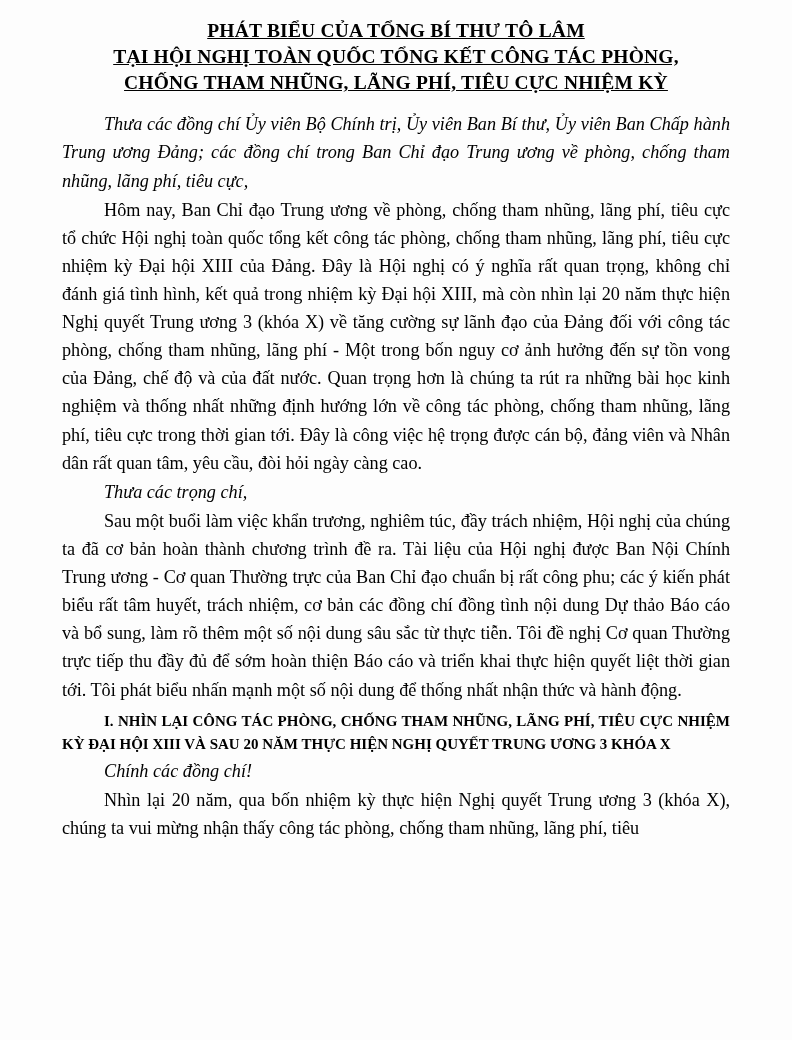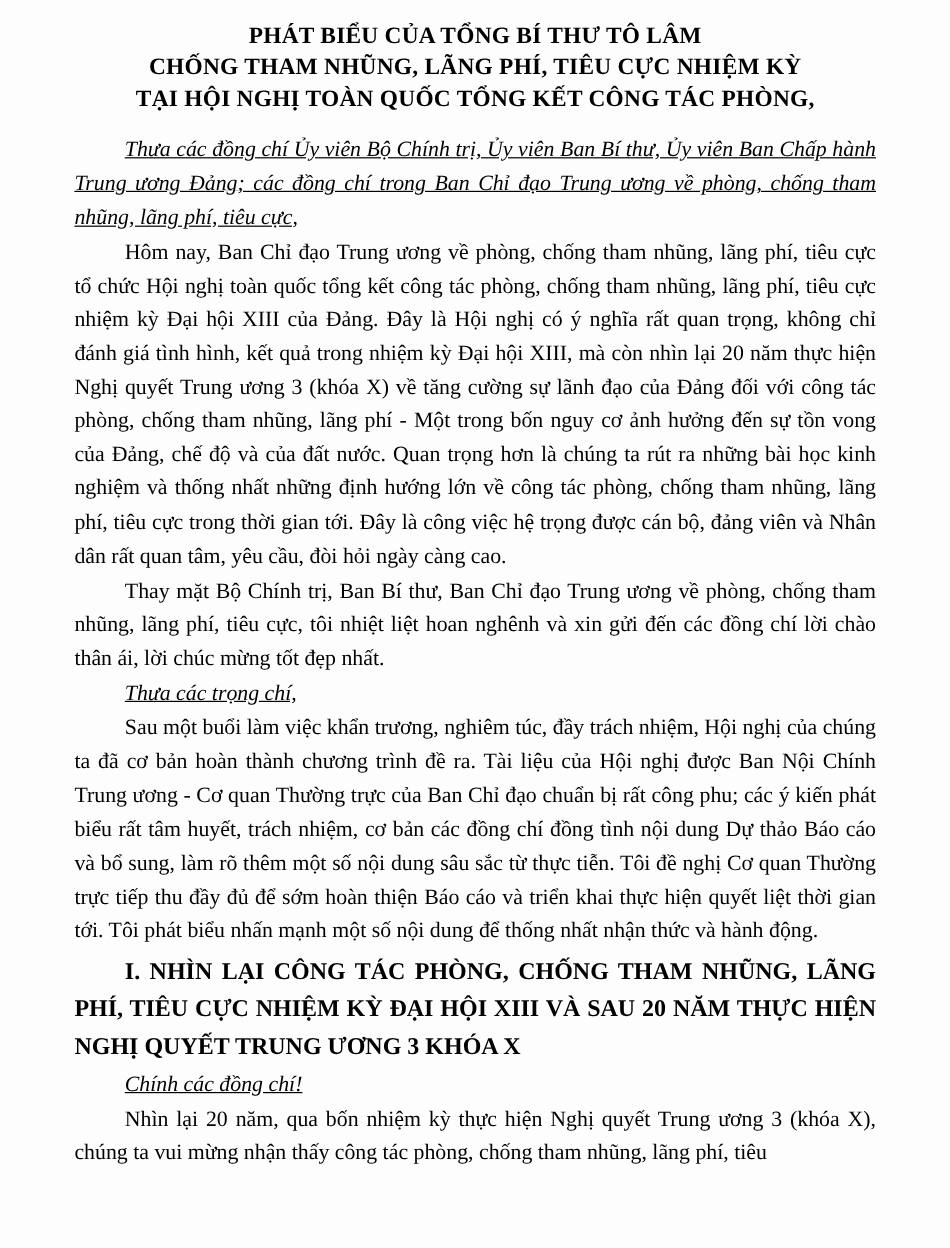--- a/index.html
+++ b/index.html
@@ -29,66 +29,65 @@
     font-size: 19.5px;
     line-height: 1.34;
     letter-spacing: 0.2px;
     margin: 0 auto 14px auto;
     width: 92%;
     text-transform: uppercase;
   }
   .title-line {
     display: block;
     white-space: nowrap;
+    text-decoration: underline;
   }
   .body-col {
     padding: 0 10px 0 10px;
   }
   p {
     margin: 0 0 1px 0;
     text-align: justify;
     text-justify: inter-word;
     font-size: 18.2px;
     line-height: 1.545;
     text-indent: 42px;
     hyphens: none;
   }
   p.italic {
     font-style: italic;
-    text-decoration: underline;
   }
   h2.section {
-    font-size: 20px;
+    font-size: 15px;
     font-weight: bold;
     line-height: 1.545;
     text-align: justify;
     text-indent: 42px;
     margin: 6px 0 1px 0;
     text-transform: uppercase;
   }
 </style>
 </head>
 <body>
 
 <div class="page">
 
   <div class="title-block">
     <span class="title-line">PHÁT BIỂU CỦA TỔNG BÍ THƯ TÔ LÂM</span>
+    <span class="title-line">TẠI HỘI NGHỊ TOÀN QUỐC TỔNG KẾT CÔNG TÁC PHÒNG,</span>
     <span class="title-line">CHỐNG THAM NHŨNG, LÃNG PHÍ, TIÊU CỰC NHIỆM KỲ</span>
-    <span class="title-line">TẠI HỘI NGHỊ TOÀN QUỐC TỔNG KẾT CÔNG TÁC PHÒNG,</span>
   </div>
 
   <div class="body-col">
 
     <p class="italic">Thưa các đồng chí Ủy viên Bộ Chính trị, Ủy viên Ban Bí thư, Ủy viên Ban Chấp hành Trung ương Đảng; các đồng chí trong Ban Chỉ đạo Trung ương về phòng, chống tham nhũng, lãng phí, tiêu cực,</p>
 
 
     <p>Hôm nay, Ban Chỉ đạo Trung ương về phòng, chống tham nhũng, lãng phí, tiêu cực tổ chức Hội nghị toàn quốc tổng kết công tác phòng, chống tham nhũng, lãng phí, tiêu cực nhiệm kỳ Đại hội XIII của Đảng. Đây là Hội nghị có ý nghĩa rất quan trọng, không chỉ đánh giá tình hình, kết quả trong nhiệm kỳ Đại hội XIII, mà còn nhìn lại 20 năm thực hiện Nghị quyết Trung ương 3 (khóa X) về tăng cường sự lãnh đạo của Đảng đối với công tác phòng, chống tham nhũng, lãng phí - Một trong bốn nguy cơ ảnh hưởng đến sự tồn vong của Đảng, chế độ và của đất nước. Quan trọng hơn là chúng ta rút ra những bài học kinh nghiệm và thống nhất những định hướng lớn về công tác phòng, chống tham nhũng, lãng phí, tiêu cực trong thời gian tới. Đây là công việc hệ trọng được cán bộ, đảng viên và Nhân dân rất quan tâm, yêu cầu, đòi hỏi ngày càng cao.</p>
 
-    <p>Thay mặt Bộ Chính trị, Ban Bí thư, Ban Chỉ đạo Trung ương về phòng, chống tham nhũng, lãng phí, tiêu cực, tôi nhiệt liệt hoan nghênh và xin gửi đến các đồng chí lời chào thân ái, lời chúc mừng tốt đẹp nhất.</p>
 
     <p class="italic">Thưa các trọng chí,</p>
 
     <p>Sau một buổi làm việc khẩn trương, nghiêm túc, đầy trách nhiệm, Hội nghị của chúng ta đã cơ bản hoàn thành chương trình đề ra. Tài liệu của Hội nghị được Ban Nội Chính Trung ương - Cơ quan Thường trực của Ban Chỉ đạo chuẩn bị rất công phu; các ý kiến phát biểu rất tâm huyết, trách nhiệm, cơ bản các đồng chí đồng tình nội dung Dự thảo Báo cáo và bổ sung, làm rõ thêm một số nội dung sâu sắc từ thực tiễn. Tôi đề nghị Cơ quan Thường trực tiếp thu đầy đủ để sớm hoàn thiện Báo cáo và triển khai thực hiện quyết liệt thời gian tới. Tôi phát biểu nhấn mạnh một số nội dung để thống nhất nhận thức và hành động.</p>
 
     <h2 class="section">I. NHÌN LẠI CÔNG TÁC PHÒNG, CHỐNG THAM NHŨNG, LÃNG PHÍ, TIÊU CỰC NHIỆM KỲ ĐẠI HỘI XIII VÀ SAU 20 NĂM THỰC HIỆN NGHỊ QUYẾT TRUNG ƯƠNG 3 KHÓA X</h2>
 
     <p class="italic">Chính các đồng chí!</p>
 
     <p>Nhìn lại 20 năm, qua bốn nhiệm kỳ thực hiện Nghị quyết Trung ương 3 (khóa X), chúng ta vui mừng nhận thấy công tác phòng, chống tham nhũng, lãng phí, tiêu</p>

